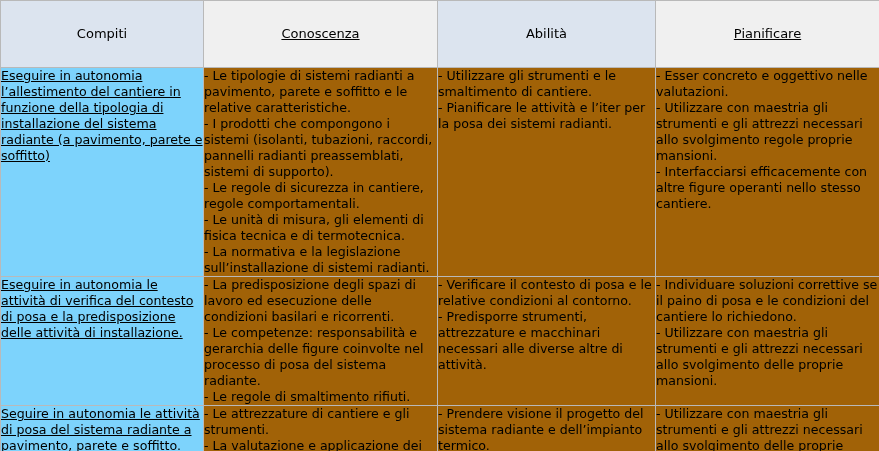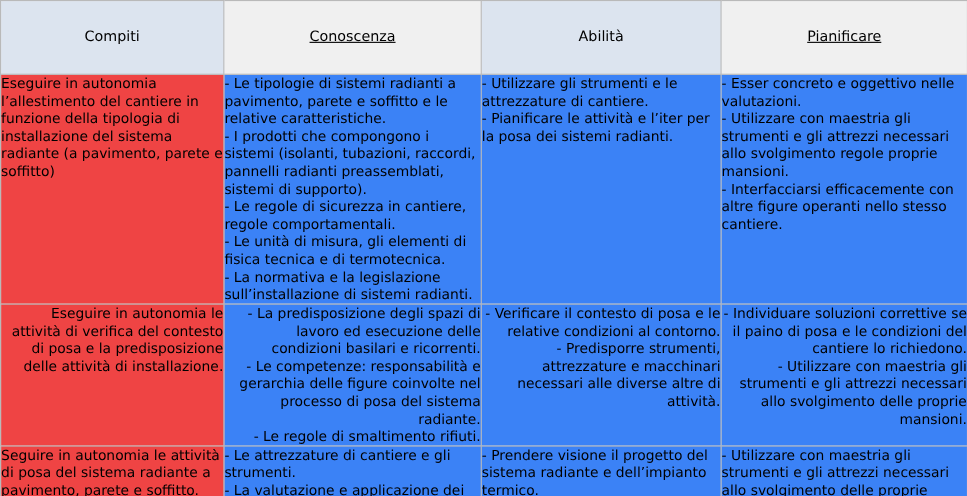--- a/index.html
+++ b/index.html
@@ -45,27 +45,28 @@
   .hdr-gray { background: #f0f0f0; text-decoration: underline; }
 
   .cell {
     padding: 6px 7px 4px 7px;
     font-size: 12.6px;
     line-height: 1.27;
     white-space: pre-line;
     word-wrap: break-word;
   }
   .cell-task {
-    background: #ef4444;
+    background: #7dd3fc;
+    text-decoration: underline;
   }
   .cell-plain {
-    background: #3b82f6;
+    background: #a16207;
   }
   tr.row-1 td { height: 190px; }
-  tr.row-2 td { height: 103px; text-align: right; }
+  tr.row-2 td { height: 103px; }
   tr.row-3 td { height: 92px; }
 </style>
 </head>
 <body>
 
 <table id="skills-table">
   <colgroup>
     <col class="col-compiti">
     <col class="col-conoscenza">
     <col class="col-abilita">
@@ -80,21 +81,21 @@
     </tr>
   </thead>
   <tbody>
     <tr class="row-1">
       <td class="cell cell-task">Eseguire in autonomia l’allestimento del cantiere in funzione della tipologia di installazione del sistema radiante (a pavimento, parete e soffitto)</td>
       <td class="cell cell-plain">- Le tipologie di sistemi radianti a pavimento, parete e soffitto e le relative caratteristiche.
 - I prodotti che compongono i sistemi (isolanti, tubazioni, raccordi, pannelli radianti preassemblati, sistemi di supporto).
 - Le regole di sicurezza in cantiere, regole comportamentali.
 - Le unità di misura, gli elementi di fisica tecnica e di termotecnica.
 - La normativa e la legislazione sull’installazione di sistemi radianti.</td>
-      <td class="cell cell-plain">- Utilizzare gli strumenti e le attrezzature di cantiere.
+      <td class="cell cell-plain">- Utilizzare gli strumenti e le smaltimento di cantiere.
 - Pianificare le attività e l’iter per la posa dei sistemi radianti.</td>
       <td class="cell cell-plain">- Esser concreto e oggettivo nelle valutazioni.
 - Utilizzare con maestria gli strumenti e gli attrezzi necessari allo svolgimento regole proprie mansioni.
 - Interfacciarsi efficacemente con altre figure operanti nello stesso cantiere.</td>
     </tr>
     <tr class="row-2">
       <td class="cell cell-task">Eseguire in autonomia le attività di verifica del contesto di posa e la predisposizione delle attività di installazione.</td>
       <td class="cell cell-plain">- La predisposizione degli spazi di lavoro ed esecuzione delle condizioni basilari e ricorrenti.
 - Le competenze: responsabilità e gerarchia delle figure coinvolte nel processo di posa del sistema radiante.
 - Le regole di smaltimento rifiuti.</td>

